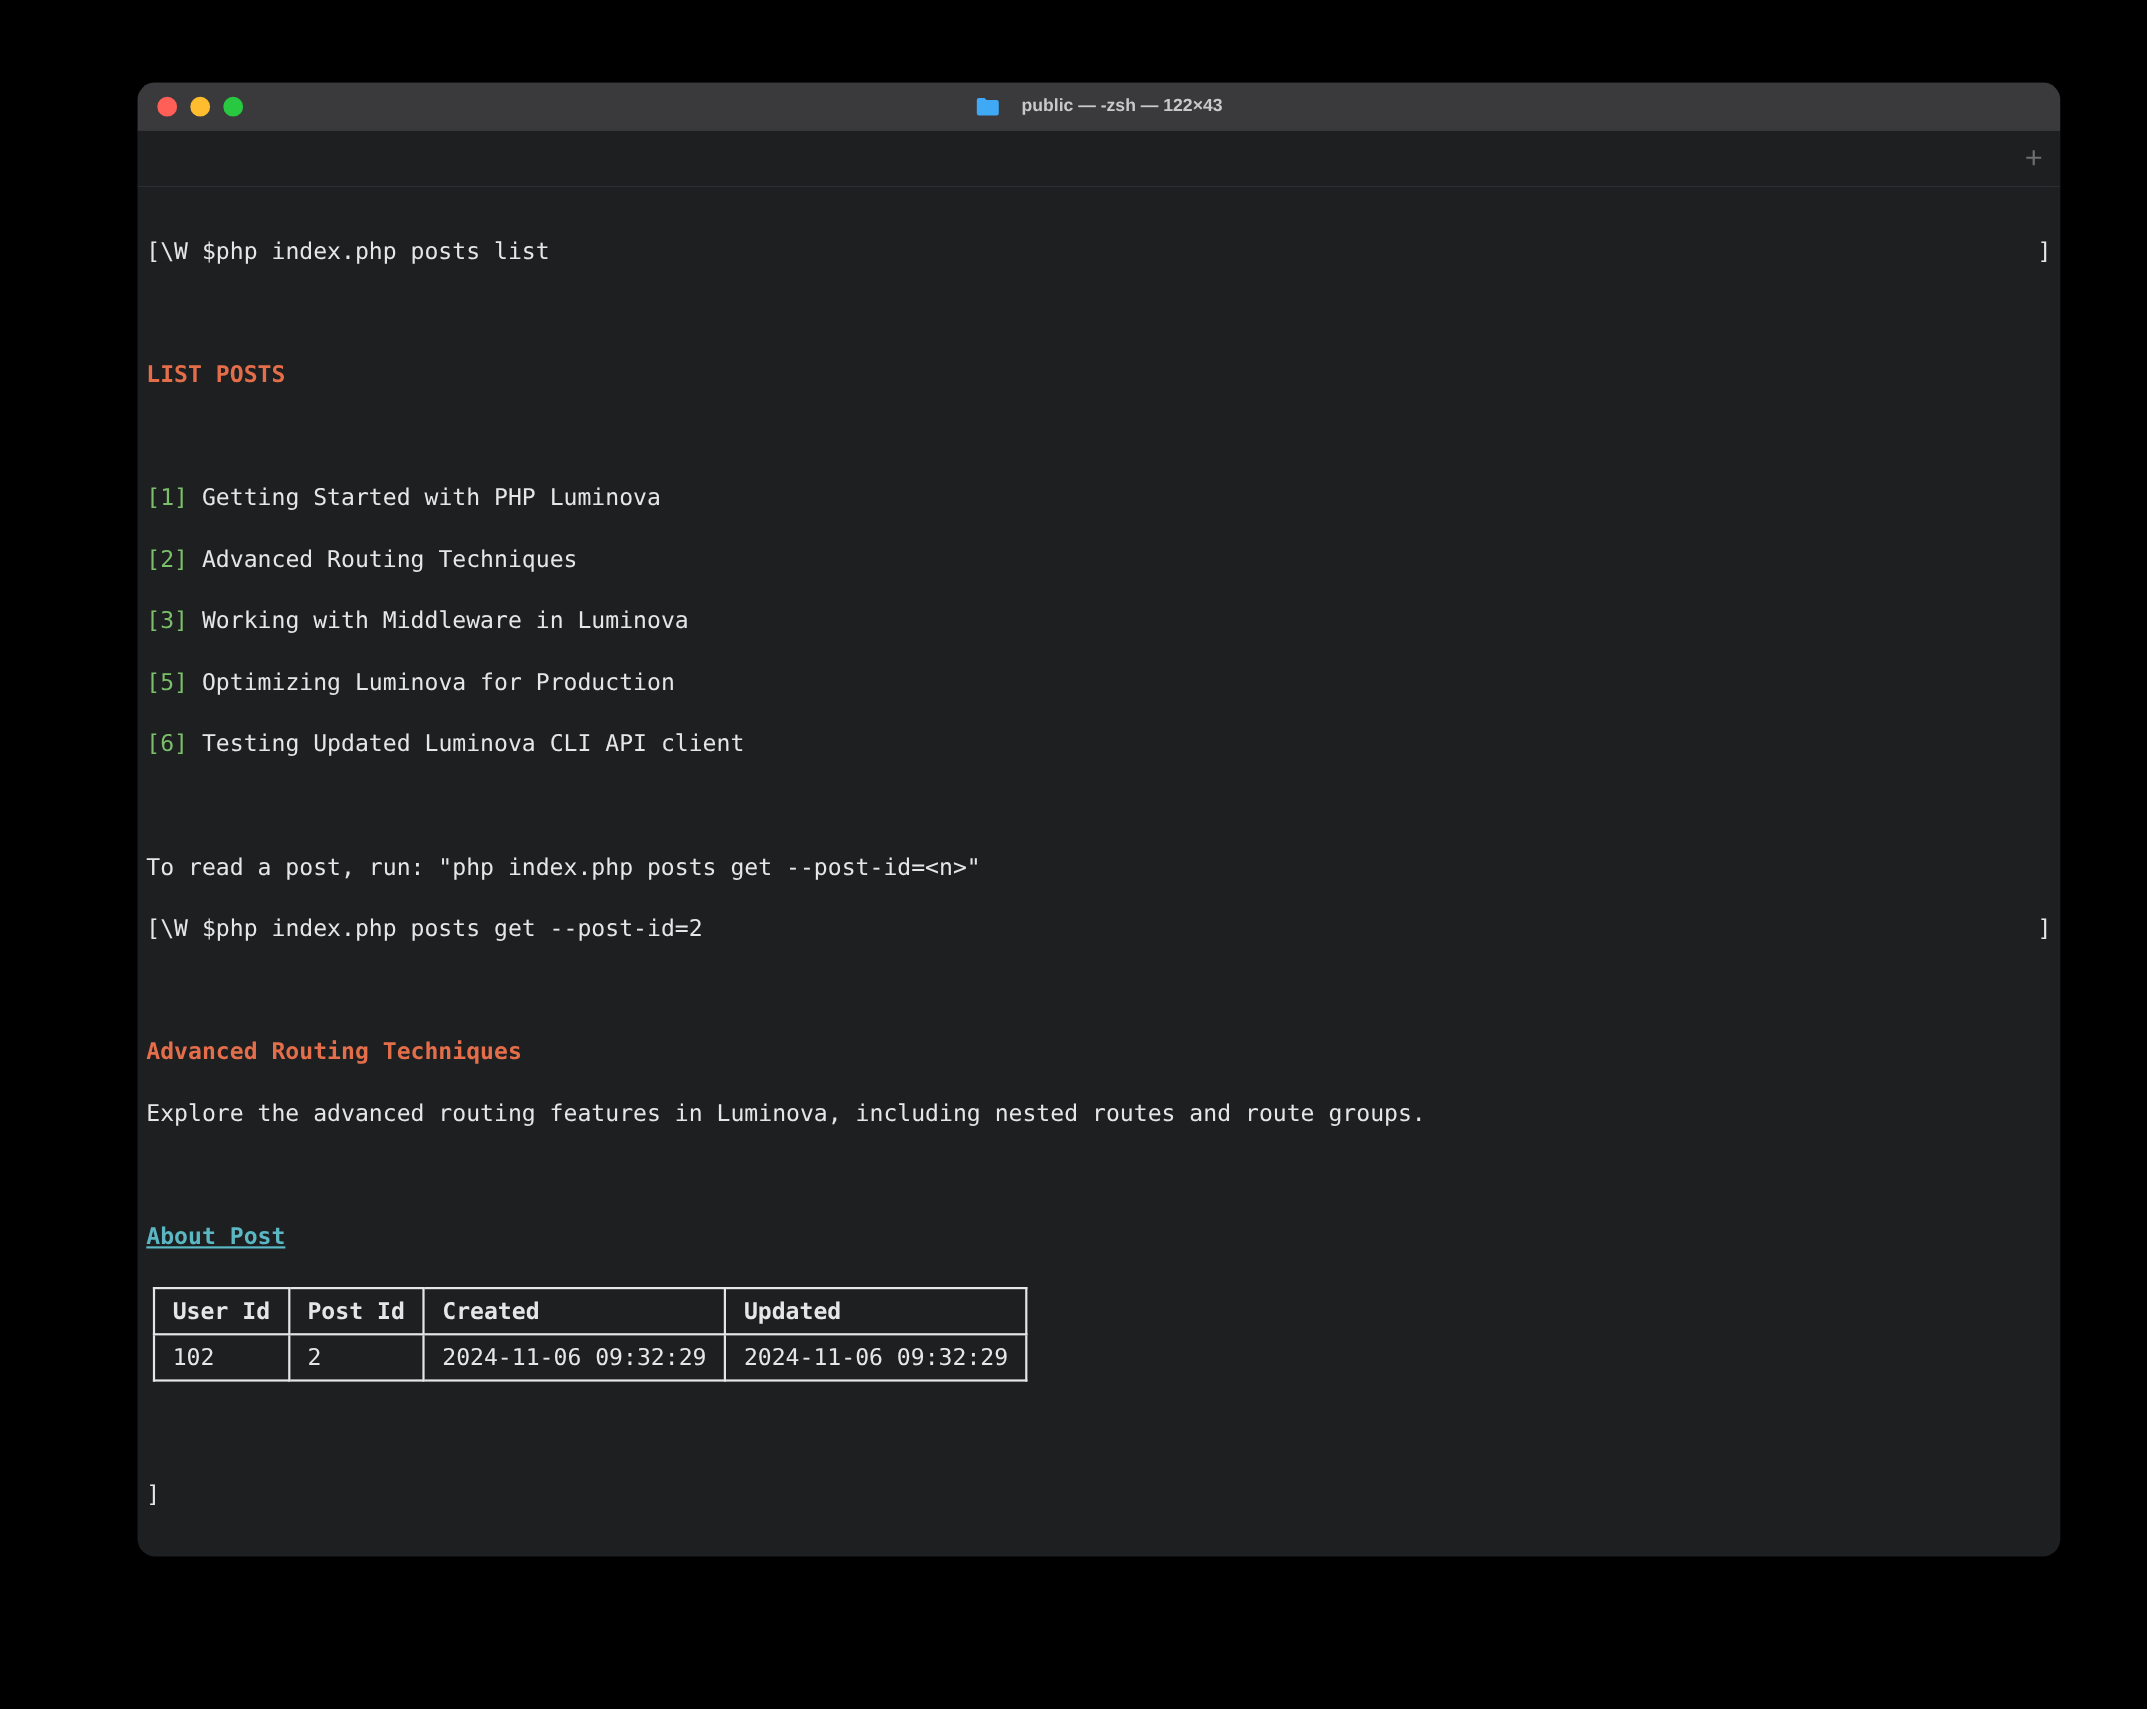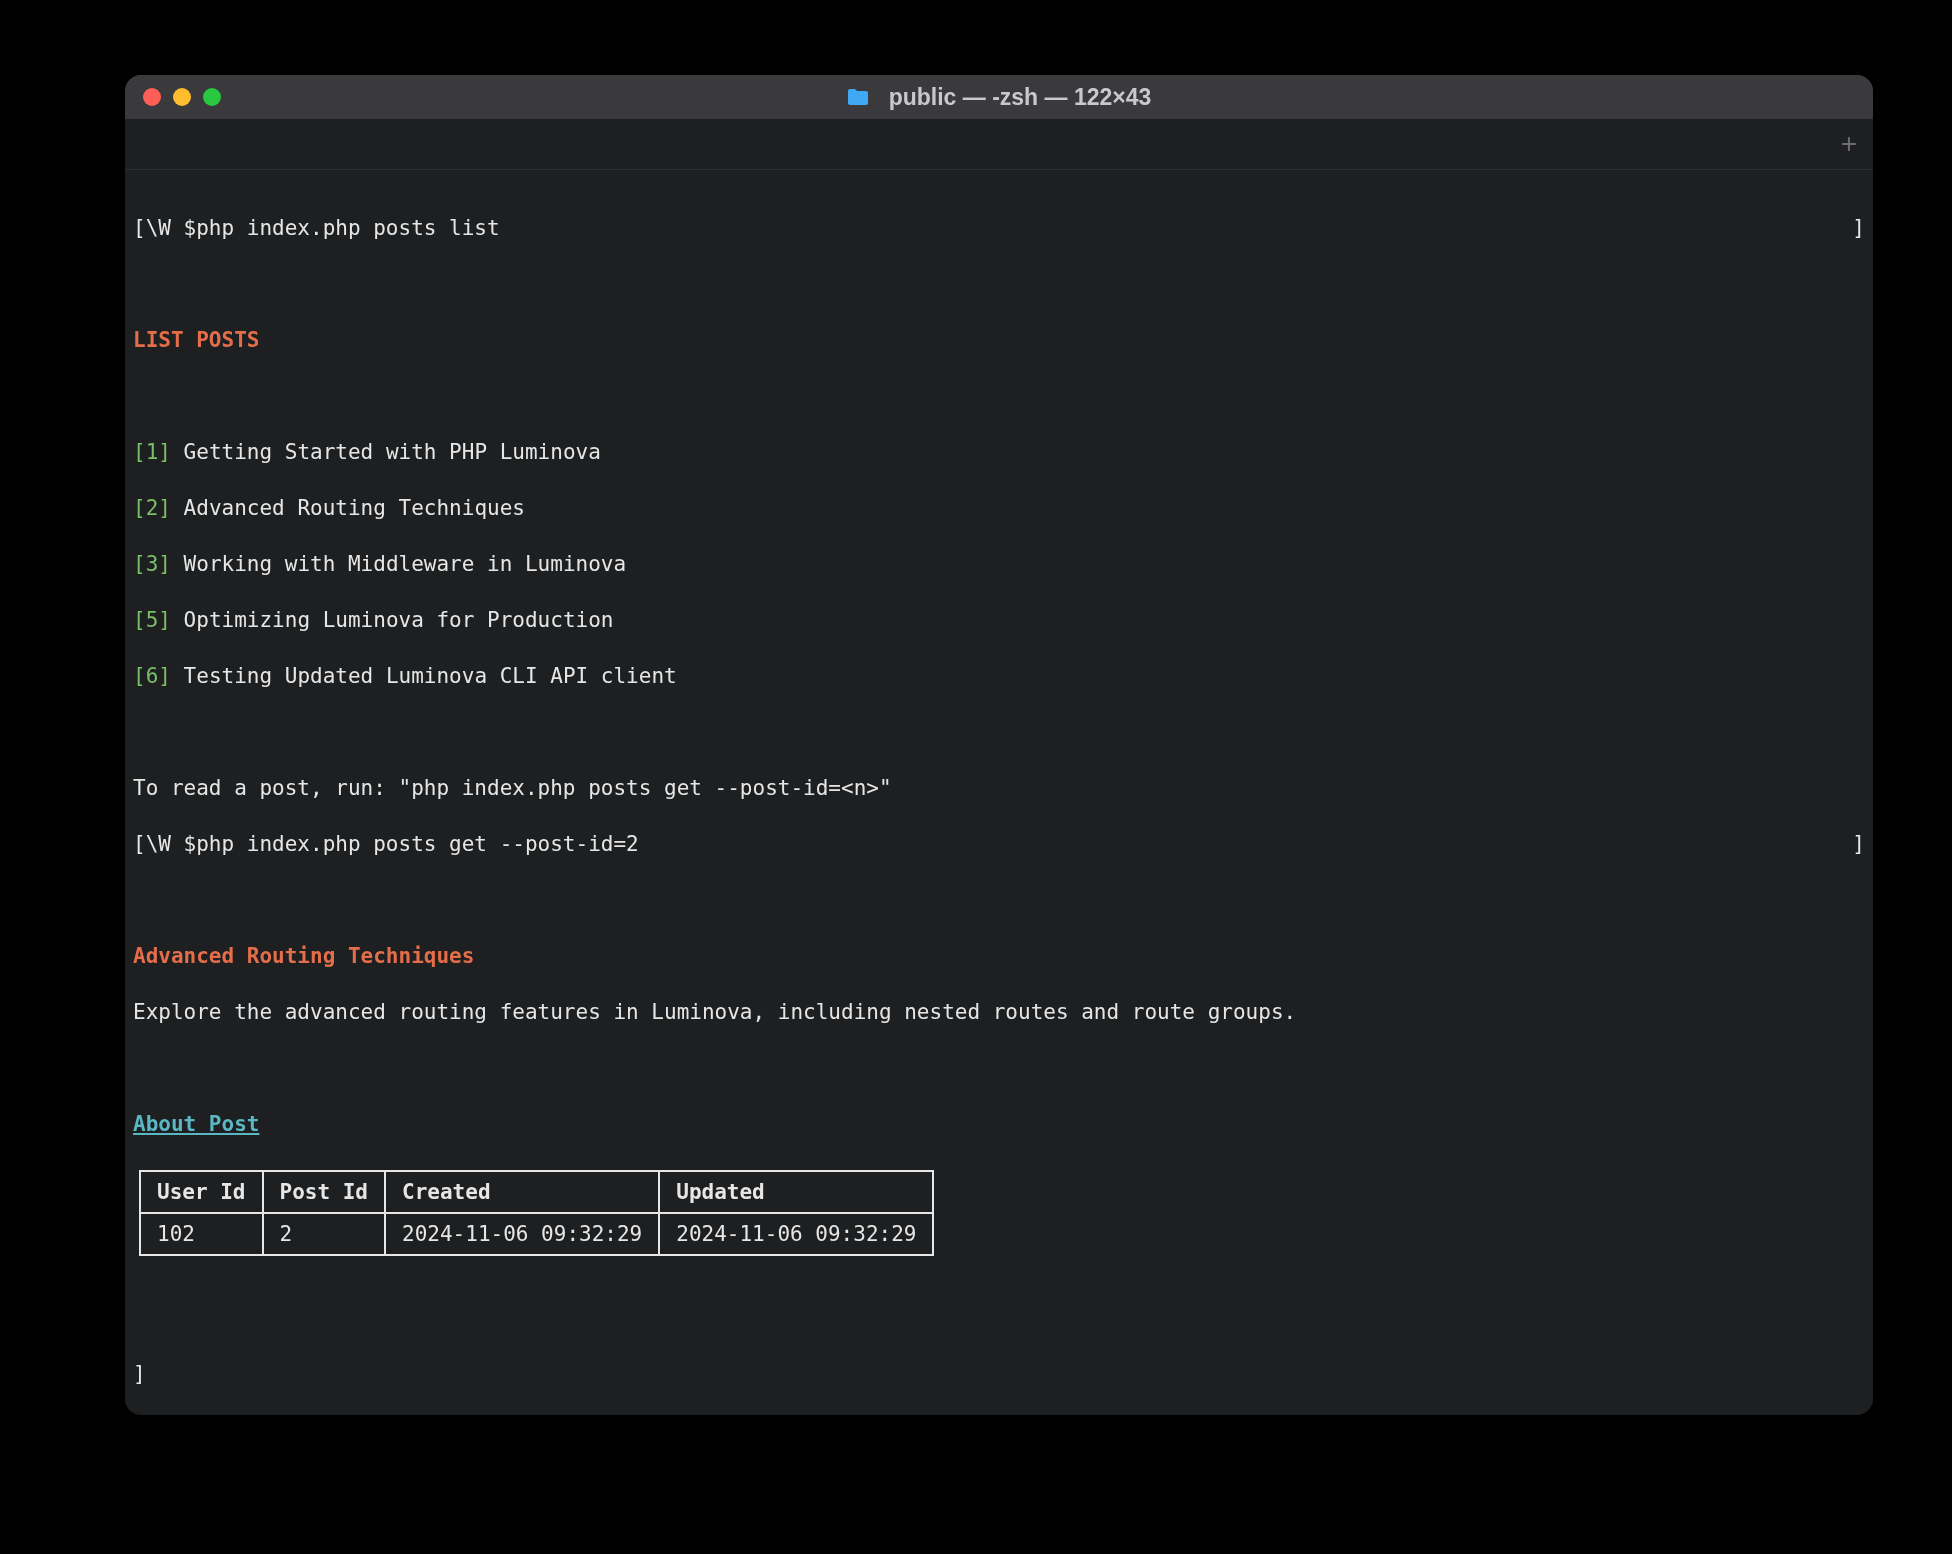--- a/index.html
+++ b/index.html
@@ -54,21 +54,21 @@
   .dot.green  { background: #28c840; }
   .title-center {
     position: absolute;
     left: 0; right: 0;
     display: flex;
     align-items: center;
     justify-content: center;
     gap: 20px;
     color: #c9c9cb;
     font-family: -apple-system, BlinkMacSystemFont, "Segoe UI", sans-serif;
-    font-size: 23px;
+    font-size: 16px;
     font-weight: 600;
     pointer-events: none;
   }
   .folder-icon {
     display: inline-flex;
   }
   .tabbar {
     height: 50px;
     background: #1d1f21;
     border-bottom: 1px solid #2c2e30;
@@ -102,21 +102,21 @@
   .prompt-row .right-bracket {
     color: #e6e6e6;
   }
   .orange { color: #e46e4a; font-weight: bold; text-align: center; }
   .green  { color: #7bbf6a; }
   .cyan   { color: #5bb7c4; font-weight: bold; text-decoration: underline; }
   .white  { color: #e6e6e6; }
   table.post-table {
     border-collapse: collapse;
     margin-top: 4px;
-    margin-bottom: 20px;
+    margin-bottom: 4px;
     margin-left: 6px;
   }
   table.post-table th,
   table.post-table td {
     border: 2px solid #e6e6e6;
     padding: 6px 16px;
     color: #e6e6e6;
     font-weight: normal;
     text-align: left;
     font-size: 21px;

